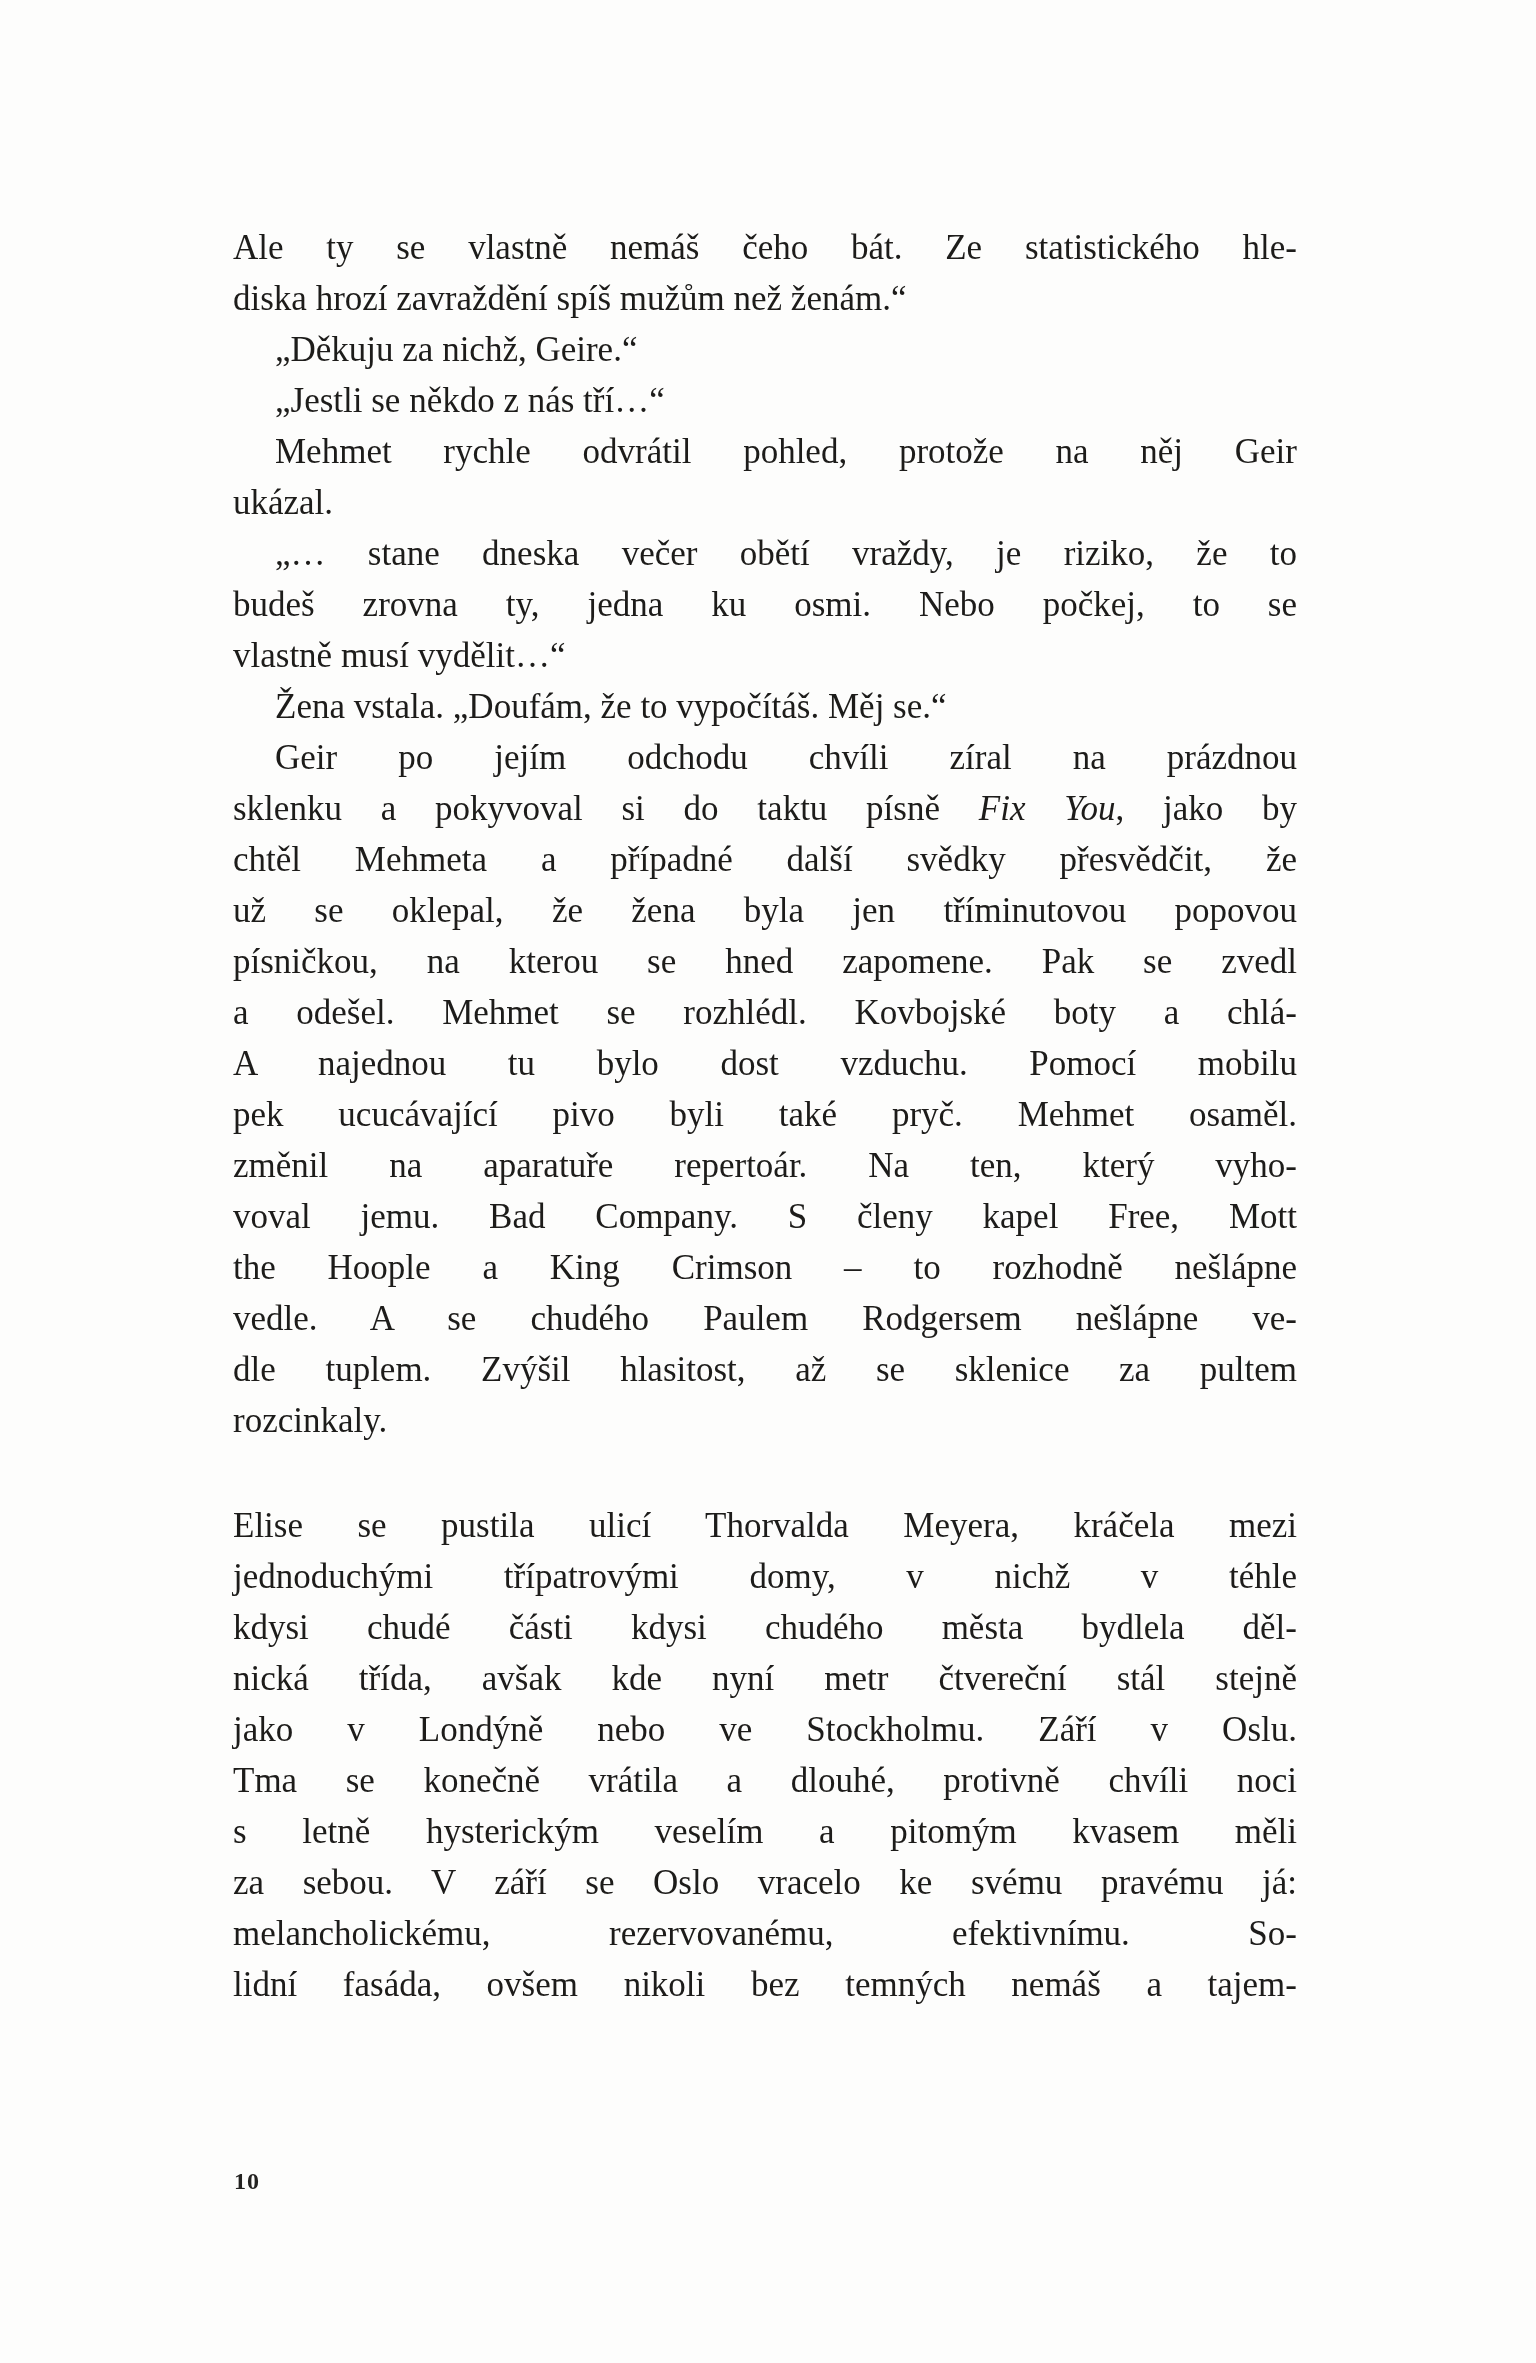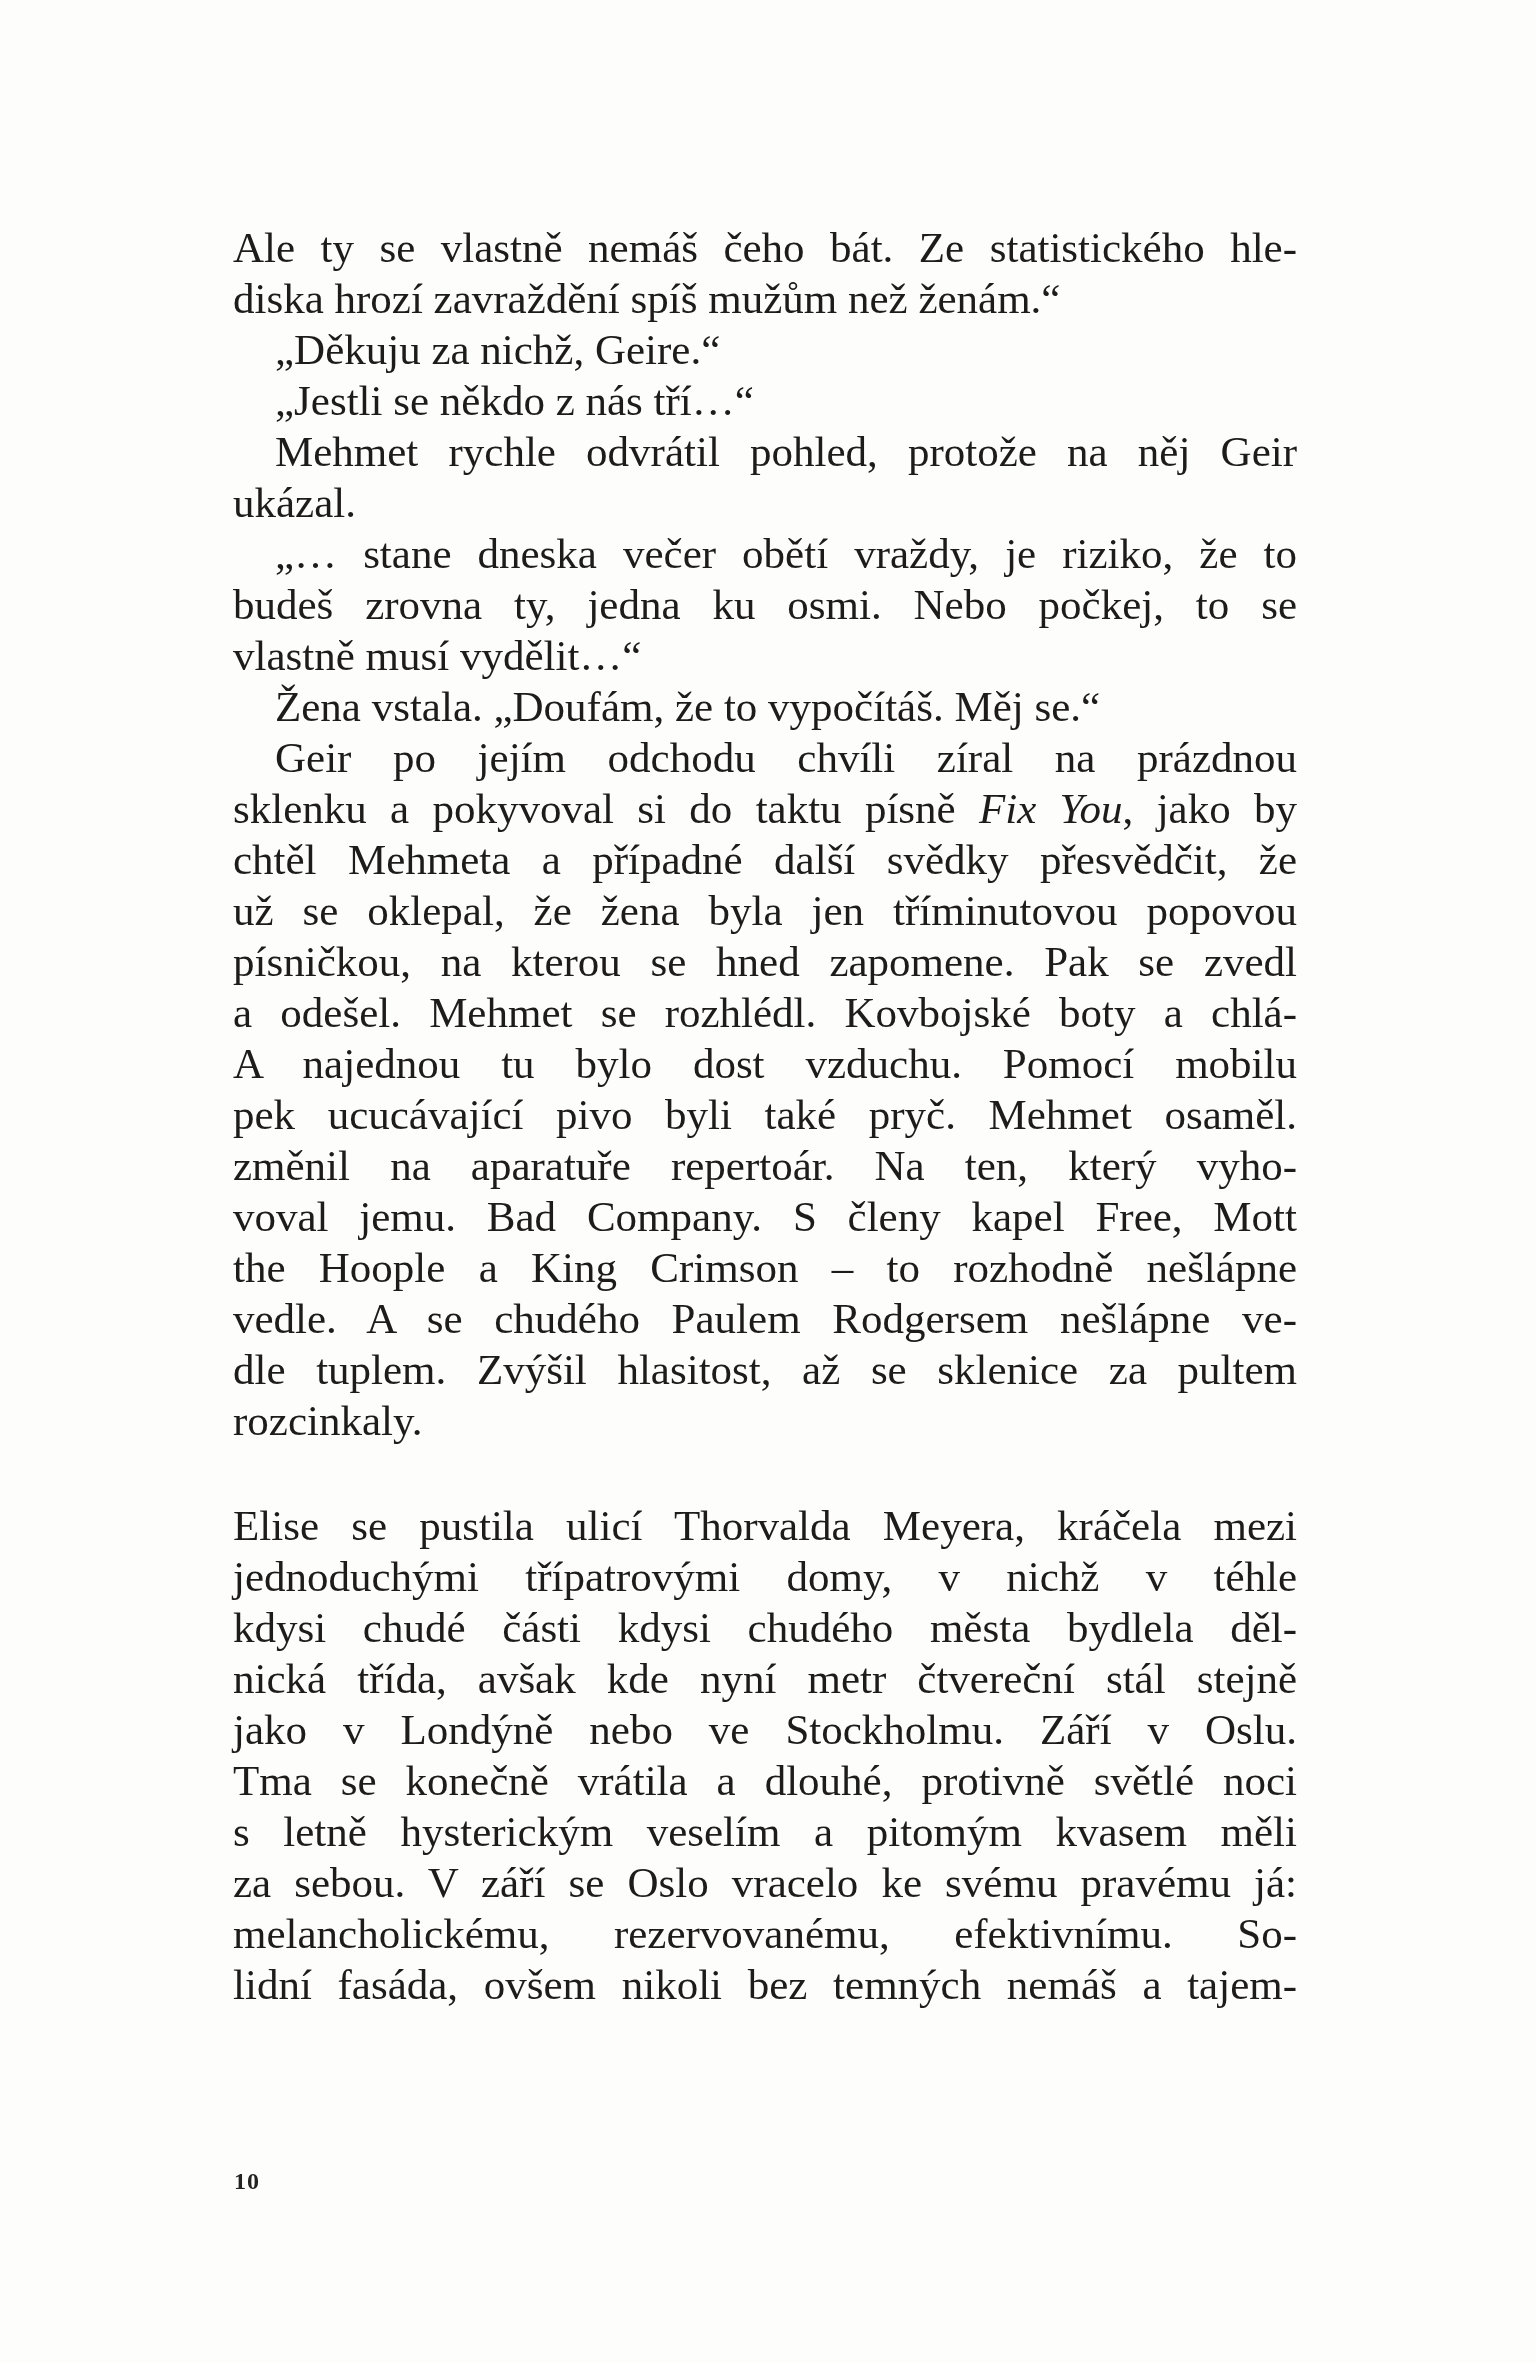--- a/index.html
+++ b/index.html
@@ -14,21 +14,21 @@
     background: #fdfdfc;
     overflow: hidden;
     font-family: "Liberation Serif", "DejaVu Serif", serif;
     color: #1d1c1a;
   }
   .text-block {
     position: absolute;
     left: 233px;
     top: 222px;
     width: 1064px;
-    font-size: 43px;
+    font-size: 35px;
     line-height: 51px;
   }
   .para { margin: 0; }
   .para.section { margin-top: 54px; }
   .para.indent .line:first-child { text-indent: 42px; }
   .line {
     text-align: justify;
     text-align-last: justify;
     text-justify: inter-word;
     white-space: normal;
@@ -88,21 +88,21 @@
         <div class="line">vedle. A se chudého Paulem Rodgersem nešlápne ve-</div>
         <div class="line">dle tuplem. Zvýšil hlasitost, až se sklenice za pultem</div>
         <div class="line last">rozcinkaly.</div>
       </div>
       <div class="para section">
         <div class="line">Elise se pustila ulicí Thorvalda Meyera, kráčela mezi</div>
         <div class="line">jednoduchými třípatrovými domy, v nichž v téhle</div>
         <div class="line">kdysi chudé části kdysi chudého města bydlela děl-</div>
         <div class="line">nická třída, avšak kde nyní metr čtvereční stál stejně</div>
         <div class="line">jako v Londýně nebo ve Stockholmu. Září v Oslu.</div>
-        <div class="line">Tma se konečně vrátila a dlouhé, protivně světlé noci</div>
+        <div class="line">Tma se konečně vrátila a dlouhé, protivně chvíli noci</div>
         <div class="line">s letně hysterickým veselím a pitomým kvasem měli</div>
         <div class="line">za sebou. V září se Oslo vracelo ke svému pravému já:</div>
         <div class="line">melancholickému, rezervovanému, efektivnímu. So-</div>
         <div class="line">lidní fasáda, ovšem nikoli bez temných nemáš a tajem-</div>
       </div>
     </div>
   <div class="page-number">10</div>
 </div>
 
 </body></html>

